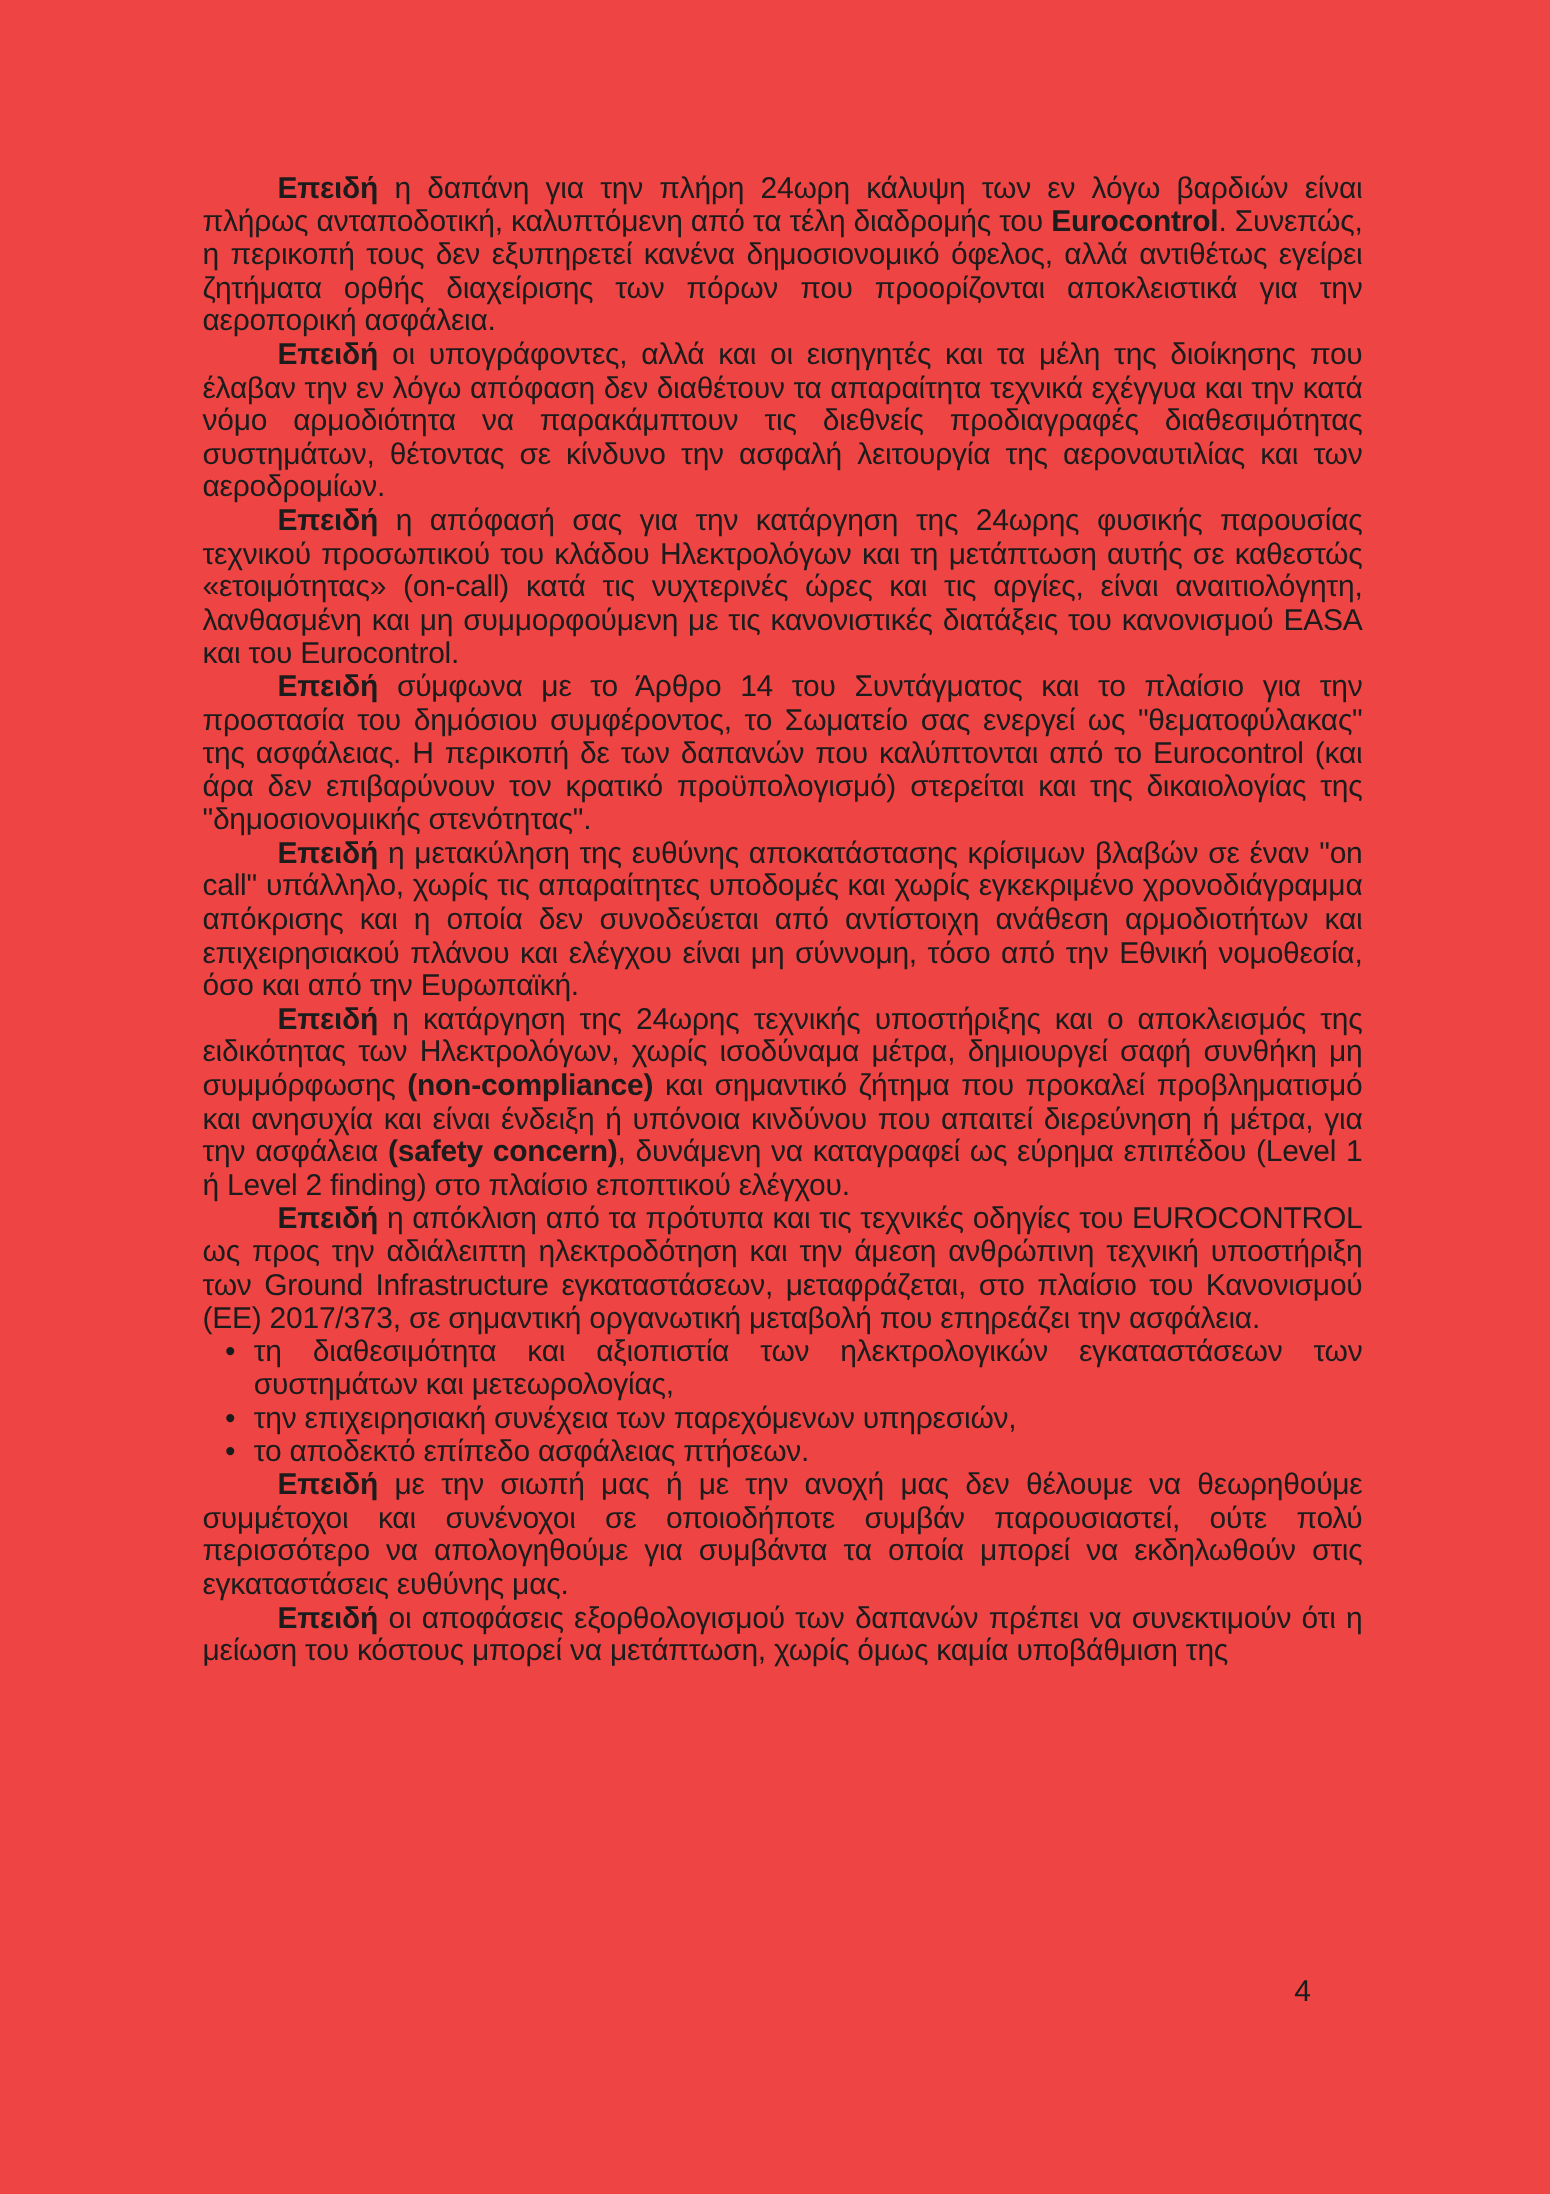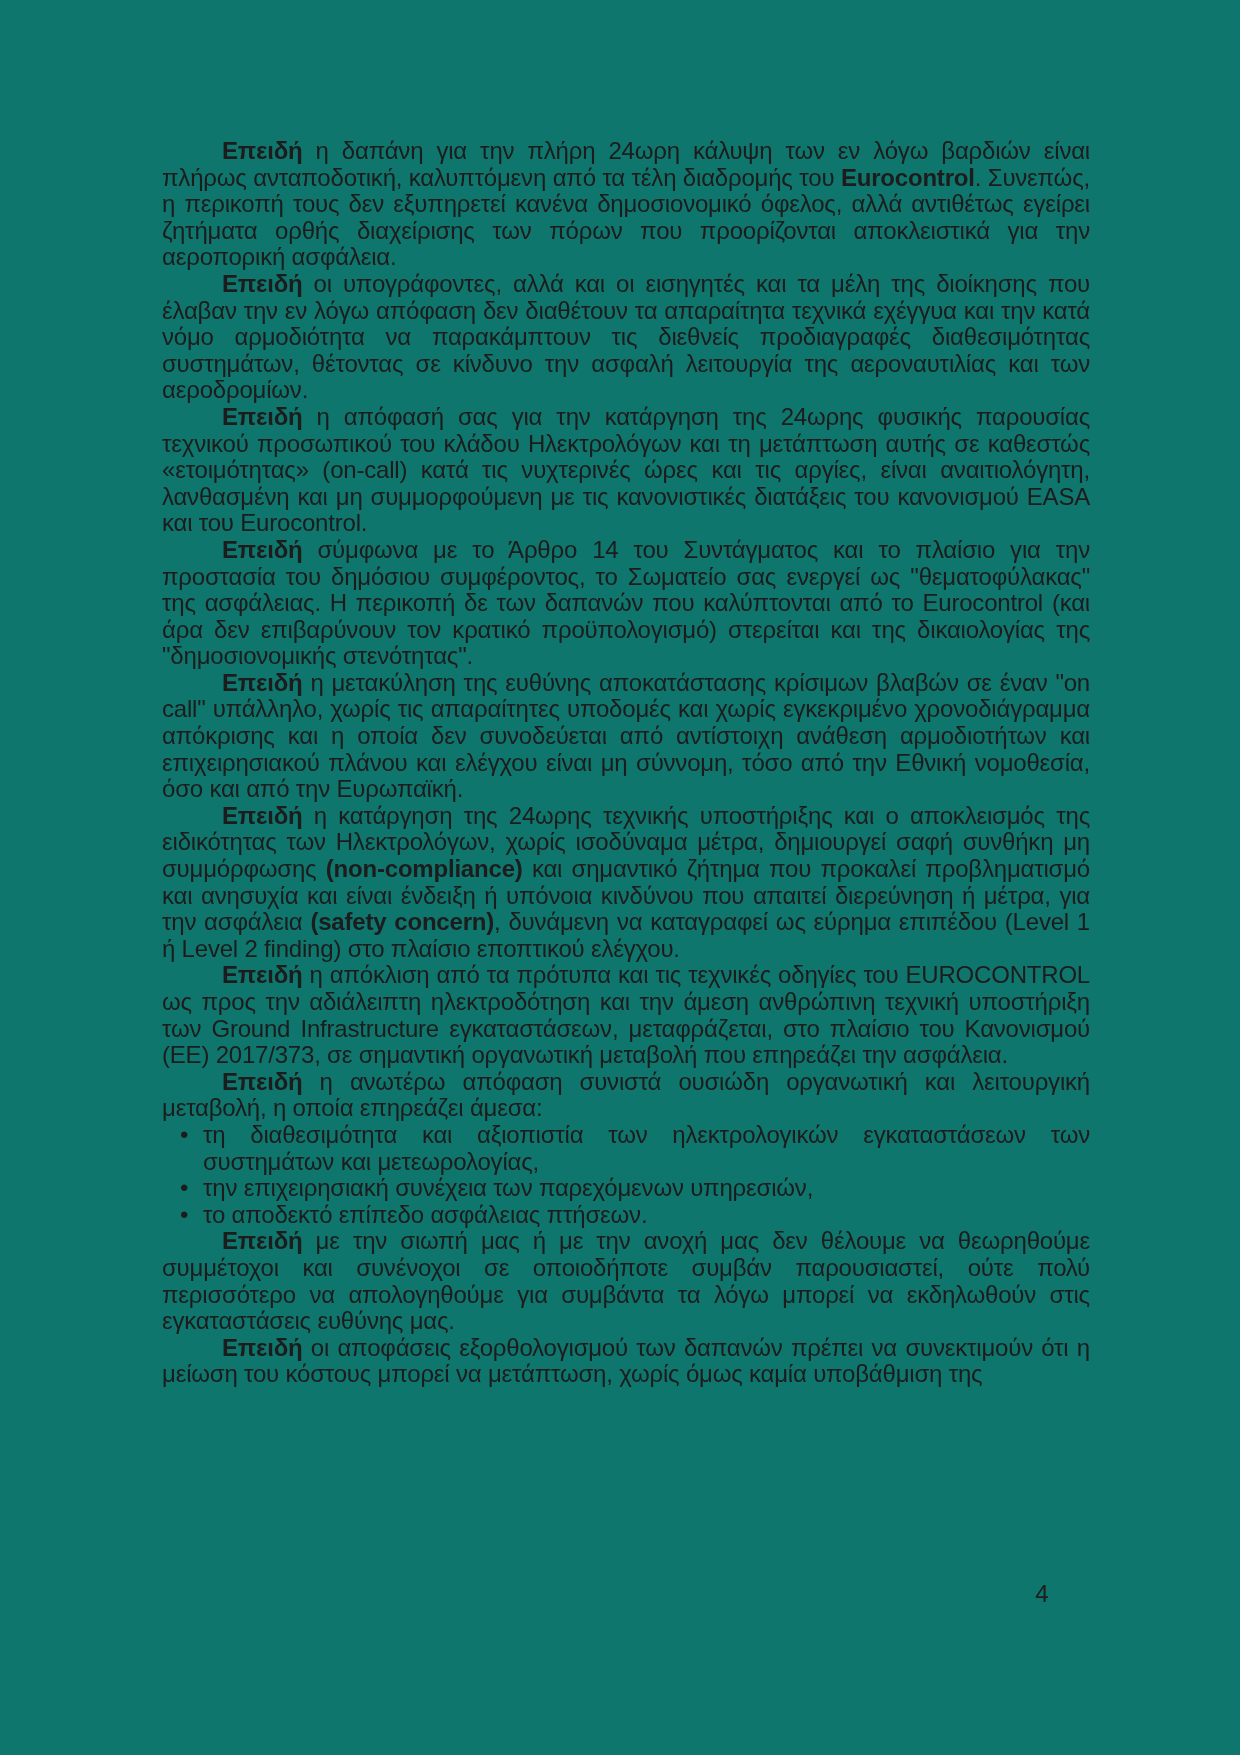--- a/index.html
+++ b/index.html
@@ -4,21 +4,21 @@
 <style>
   html, body {
     margin: 0;
     padding: 0;
     background: #ffffff;
   }
   .page {
     position: relative;
     width: 1240px;
     height: 1755px;
-    background: #0f766e;
+    background: #ef4444;
     font-family: "Liberation Sans", sans-serif;
     overflow: hidden;
   }
   .content {
     position: absolute;
     left: 162px;
     top: 138px;
     width: 928px;
     color: #1c1c1c;
     font-size: 24px;
@@ -59,21 +59,20 @@
 
 <div class="page">
   <div class="content">
       <p class="para"><b>Επειδή</b><span> η δαπάνη για την πλήρη 24ωρη κάλυψη των εν λόγω βαρδιών είναι πλήρως ανταποδοτική, καλυπτόμενη από τα τέλη διαδρομής του </span><b>Eurocontrol</b><span>. Συνεπώς, η περικοπή τους δεν εξυπηρετεί κανένα δημοσιονομικό όφελος, αλλά αντιθέτως εγείρει ζητήματα ορθής διαχείρισης των πόρων που προορίζονται αποκλειστικά για την αεροπορική ασφάλεια.</span></p>
       <p class="para"><b>Επειδή</b><span> οι υπογράφοντες, αλλά και οι εισηγητές και τα μέλη της διοίκησης που έλαβαν την εν λόγω απόφαση δεν διαθέτουν τα απαραίτητα τεχνικά εχέγγυα και την κατά νόμο αρμοδιότητα να παρακάμπτουν τις διεθνείς προδιαγραφές διαθεσιμότητας συστημάτων, θέτοντας σε κίνδυνο την ασφαλή λειτουργία της αεροναυτιλίας και των αεροδρομίων.</span></p>
       <p class="para"><b>Επειδή</b><span> η απόφασή σας για την κατάργηση της 24ωρης φυσικής παρουσίας τεχνικού προσωπικού του κλάδου Ηλεκτρολόγων και τη μετάπτωση αυτής σε καθεστώς «ετοιμότητας» (on-call) κατά τις νυχτερινές ώρες και τις αργίες, είναι αναιτιολόγητη, λανθασμένη και μη συμμορφούμενη με τις κανονιστικές διατάξεις του κανονισμού EASA και του Eurocontrol.</span></p>
       <p class="para"><b>Επειδή</b><span> σύμφωνα με το Άρθρο 14 του Συντάγματος και το πλαίσιο για την προστασία του δημόσιου συμφέροντος, το Σωματείο σας ενεργεί ως "θεματοφύλακας" της ασφάλειας. Η περικοπή δε των δαπανών που καλύπτονται από το Eurocontrol (και άρα δεν επιβαρύνουν τον κρατικό προϋπολογισμό) στερείται και της δικαιολογίας της "δημοσιονομικής στενότητας".</span></p>
       <p class="para"><b>Επειδή</b><span> η μετακύληση της ευθύνης αποκατάστασης κρίσιμων βλαβών σε έναν "on call" υπάλληλο, χωρίς τις απαραίτητες υποδομές και χωρίς εγκεκριμένο χρονοδιάγραμμα απόκρισης και η οποία δεν συνοδεύεται από αντίστοιχη ανάθεση αρμοδιοτήτων και επιχειρησιακού πλάνου και ελέγχου είναι μη σύννομη, τόσο από την Εθνική νομοθεσία, όσο και από την Ευρωπαϊκή.</span></p>
       <p class="para"><b>Επειδή</b><span> η κατάργηση της 24ωρης τεχνικής υποστήριξης και ο αποκλεισμός της ειδικότητας των Ηλεκτρολόγων, χωρίς ισοδύναμα μέτρα, δημιουργεί σαφή συνθήκη μη συμμόρφωσης </span><b>(non-compliance)</b><span> και σημαντικό ζήτημα που προκαλεί προβληματισμό και ανησυχία και είναι ένδειξη ή υπόνοια κινδύνου που απαιτεί διερεύνηση ή μέτρα, για την ασφάλεια </span><b>(safety concern)</b><span>, δυνάμενη να καταγραφεί ως εύρημα επιπέδου (Level 1 ή Level 2 finding) στο πλαίσιο εποπτικού ελέγχου.</span></p>
       <p class="para"><b>Επειδή</b><span> η απόκλιση από τα πρότυπα και τις τεχνικές οδηγίες του EUROCONTROL ως προς την αδιάλειπτη ηλεκτροδότηση και την άμεση ανθρώπινη τεχνική υποστήριξη των Ground Infrastructure εγκαταστάσεων, μεταφράζεται, στο πλαίσιο του Κανονισμού (ΕΕ) 2017/373, σε σημαντική οργανωτική μεταβολή που επηρεάζει την ασφάλεια.</span></p>
-      <p class="para"><b>Επειδή</b><span> η ανωτέρω απόφαση συνιστά ουσιώδη οργανωτική και λειτουργική μεταβολή, η οποία επηρεάζει άμεσα:</span></p>
       <div class="bullet"><span class="bullet-marker">•</span><span><span>τη διαθεσιμότητα και αξιοπιστία των ηλεκτρολογικών εγκαταστάσεων των συστημάτων και μετεωρολογίας,</span></span></div>
       <div class="bullet"><span class="bullet-marker">•</span><span><span>την επιχειρησιακή συνέχεια των παρεχόμενων υπηρεσιών,</span></span></div>
       <div class="bullet"><span class="bullet-marker">•</span><span><span>το αποδεκτό επίπεδο ασφάλειας πτήσεων.</span></span></div>
-      <p class="para"><b>Επειδή</b><span> με την σιωπή μας ή με την ανοχή μας δεν θέλουμε να θεωρηθούμε συμμέτοχοι και συνένοχοι σε οποιοδήποτε συμβάν παρουσιαστεί, ούτε πολύ περισσότερο να απολογηθούμε για συμβάντα τα λόγω μπορεί να εκδηλωθούν στις εγκαταστάσεις ευθύνης μας.</span></p>
+      <p class="para"><b>Επειδή</b><span> με την σιωπή μας ή με την ανοχή μας δεν θέλουμε να θεωρηθούμε συμμέτοχοι και συνένοχοι σε οποιοδήποτε συμβάν παρουσιαστεί, ούτε πολύ περισσότερο να απολογηθούμε για συμβάντα τα οποία μπορεί να εκδηλωθούν στις εγκαταστάσεις ευθύνης μας.</span></p>
       <p class="para"><b>Επειδή</b><span> οι αποφάσεις εξορθολογισμού των δαπανών πρέπει να συνεκτιμούν ότι η μείωση του κόστους μπορεί να μετάπτωση, χωρίς όμως καμία υποβάθμιση της</span></p>
     </div>
   <div class="page-number">4</div>
 </div>
 
 </body></html>

